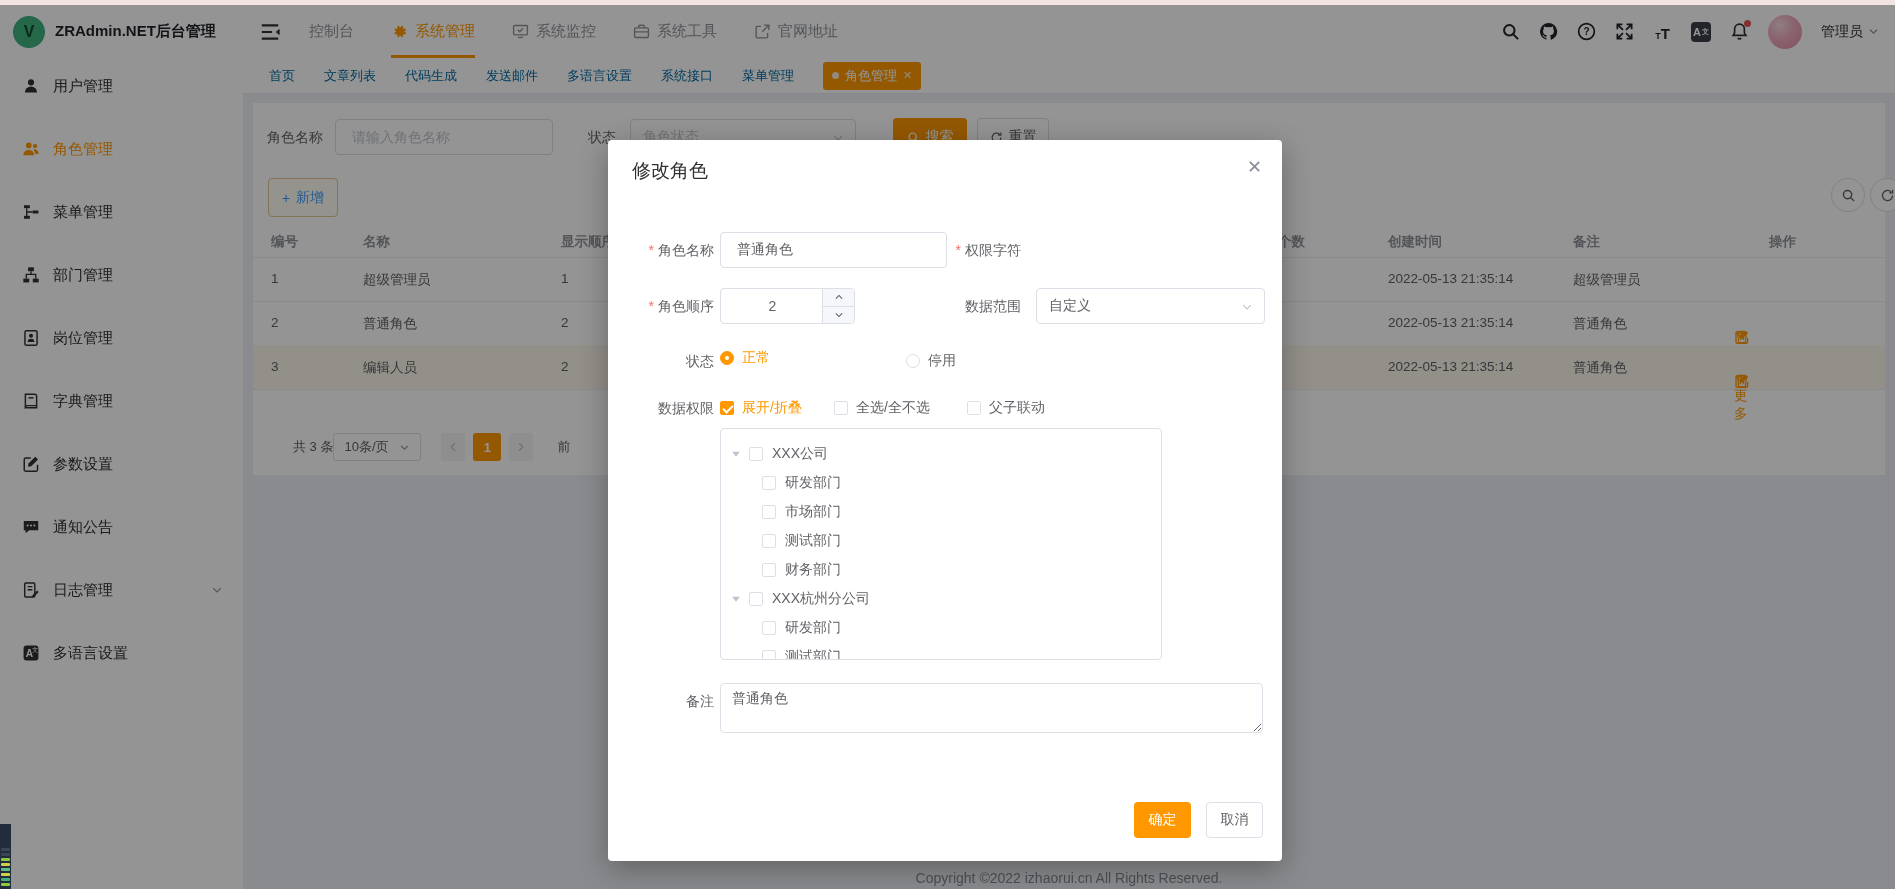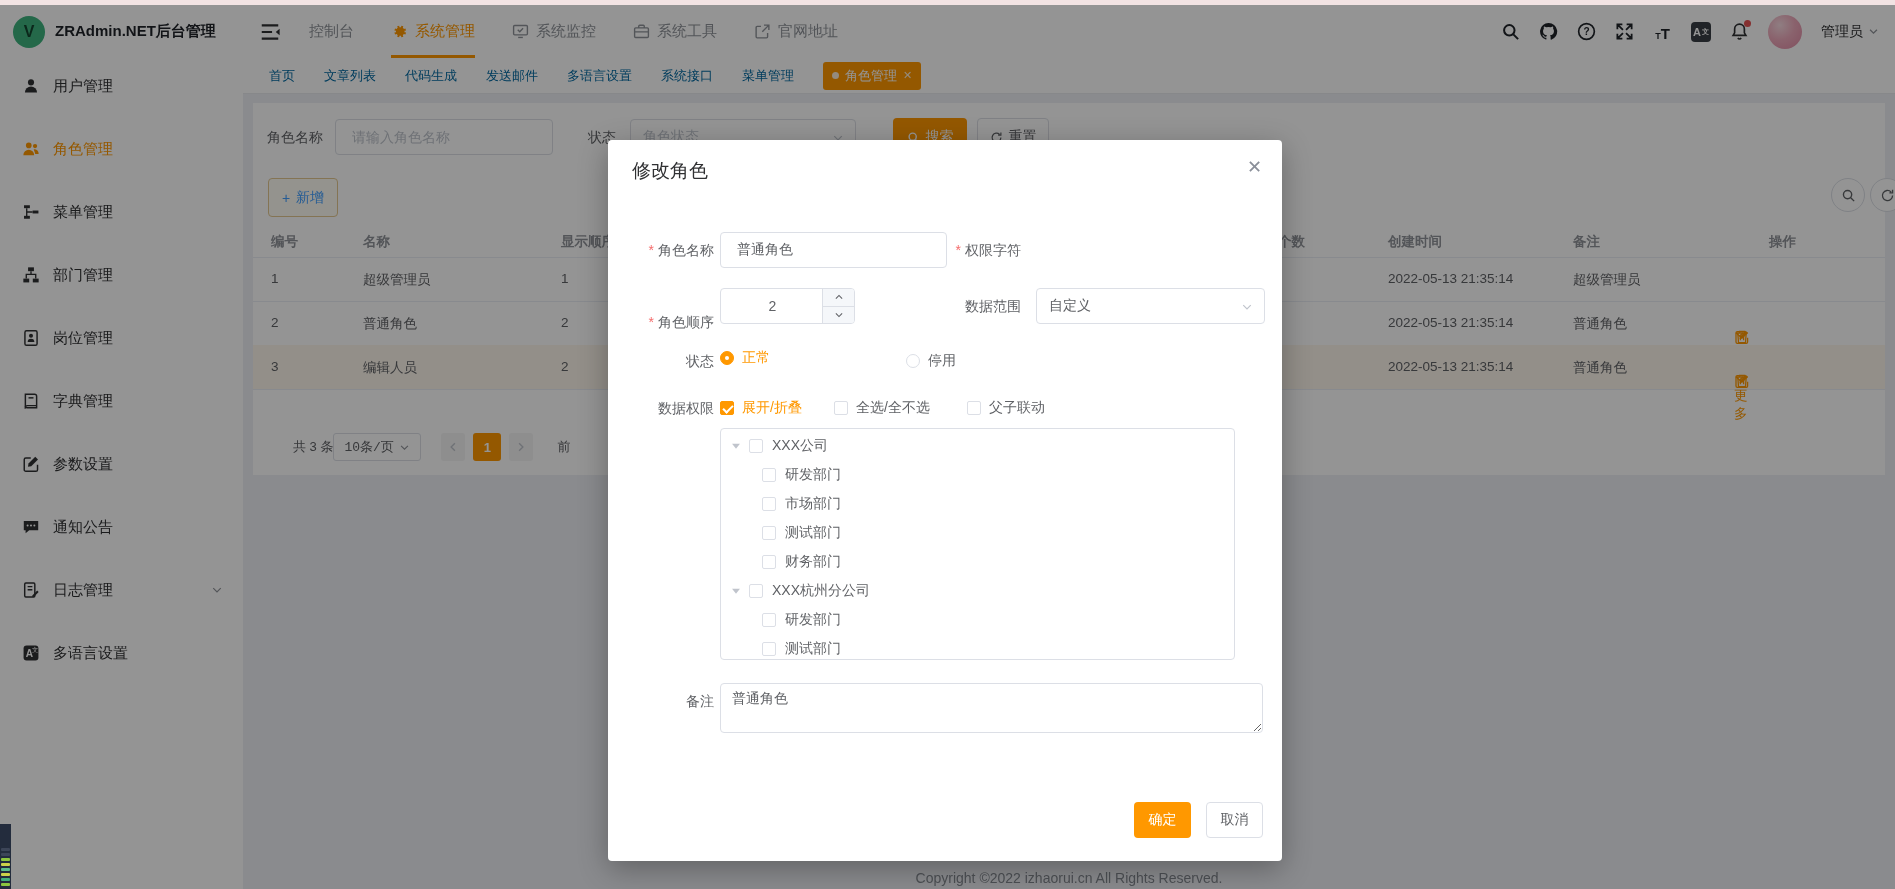--- a/index.html
+++ b/index.html
@@ -79,21 +79,21 @@
   .t-row{position:absolute;left:0;right:0;height:44px;border-bottom:1px solid #ebeef5;font-size:13.5px;color:#606266;}
   .t-row.hl{background:#fdf6ec;}
   .t-row span{position:absolute;top:14px;}
   .row-actions{position:absolute;left:1481px;top:13px;display:flex;align-items:center;gap:13px;color:#ff9800;}
   .act-icon{width:16px;height:16px;cursor:pointer;}
   .more-link{display:flex;align-items:center;gap:4px;font-size:13.5px;cursor:pointer;}
 
   .pagination{position:absolute;left:0;top:330px;height:28px;display:flex;align-items:center;padding-left:40px;font-size:13px;color:#606266;}
   .pg-total{}
   .pg-size{width:88px;height:28px;border:1px solid #dcdfe6;border-radius:3px;display:flex;align-items:center;
-           justify-content:space-between;padding:12px 10px;box-sizing:border-box;cursor:pointer;font-family:Liberation Mono, monospace;}
+           justify-content:space-between;padding:12px 10px;box-sizing:border-box;cursor:pointer;}
   .pg-btn{width:24px;height:28px;background:#f4f4f5;border-radius:3px;display:flex;align-items:center;justify-content:center;
           color:#c0c4cc;cursor:pointer;}
   .pg-cur{width:28px;height:28px;background:#ff9800;color:#fff;border-radius:3px;display:flex;align-items:center;
           justify-content:center;font-weight:bold;cursor:pointer;}
   .copyright{position:absolute;left:0;right:0;top:776px;text-align:center;font-size:14px;color:#858a92;}
 
   
   .overlay{position:absolute;left:0;top:0;right:0;bottom:0;background:rgba(0,0,0,0.42);z-index:40;}
   .dialog{position:absolute;left:608px;top:140px;width:674px;height:721px;background:#fff;border-radius:4px;
           box-shadow:0 8px 30px rgba(0,0,0,.3);z-index:50;}
@@ -115,22 +115,22 @@
   .radio.on .rdot::after{content:"";position:absolute;left:4px;top:4px;width:4px;height:4px;border-radius:50%;background:#fff;}
   .radio.off .rdot{border:1px solid #dcdfe6;background:#fff;}
   .radio.on span{color:#ff9800;}
   .radio.off span{color:#606266;}
   .radio span{font-size:14px;}
   .cb{display:flex;align-items:center;gap:8px;cursor:pointer;position:absolute;height:20px;font-size:14px;color:#606266;}
   .cbox{width:14px;height:14px;border-radius:2px;box-sizing:border-box;border:1px solid #dcdfe6;background:#fff;position:relative;}
   .cb.on .cbox{background:#ff9800;border-color:#ff9800;}
   .cb.on .cbox::after{content:"";position:absolute;left:4px;top:1px;width:4px;height:8px;border:solid #fff;border-width:0 2px 2px 0;transform:rotate(45deg);}
   .cb.on span{color:#ff9800;}
-  .tree-box{position:absolute;left:112px;top:288px;width:515px;height:232px;border:1px solid #dcdfe6;border-radius:4px;
-            box-sizing:border-box;padding-top:2px;overflow:hidden;}
+  .tree-box{position:absolute;left:112px;top:288px;width:442px;height:232px;border:1px solid #dcdfe6;border-radius:4px;
+            box-sizing:border-box;padding-top:10px;overflow:hidden;}
   .tree-row{height:29px;display:flex;align-items:center;font-size:14px;color:#606266;cursor:pointer;}
   .tree-caret{width:14px;height:14px;margin-left:8px;color:#c0c4cc;}
   .tree-indent{width:35px;}
   .tree-cb{width:14px;height:14px;border-radius:2px;border:1px solid #dcdfe6;background:#fff;margin-left:6px;box-sizing:border-box;}
   .tree-label{margin-left:9px;}
   .dlg-textarea{position:absolute;left:112px;top:543px;width:543px;height:50px;box-sizing:border-box;
                 border:1px solid #dcdfe6;border-radius:4px;padding:6px 11px;font-size:14px;color:#606266;
                 font-family:inherit;resize:vertical;outline:none;}
   .dlg-btn{position:absolute;top:662px;width:57px;height:36px;font-size:14px;}
 </style>
@@ -519,21 +519,21 @@
   <div class="overlay"></div>
 
   <div class="dialog">
     <div class="dlg-title">修改角色</div>
     <span class="dlg-close">✕</span>
 
     <span class="dlg-label req ab" style="left:0;width:106px;top:92px;">角色名称</span>
     <input class="inp ab" style="left: 112px; top: 92px; width: 227px;" value="普通角色">
     <span class="dlg-label req ab" style="left:300px;width:113px;top:92px;">权限字符</span>
 
-    <span class="dlg-label req ab" style="left:0;width:106px;top:164px;text-align:right;">角色顺序</span>
+    <span class="dlg-label req ab" style="left:0;width:106px;top:148px;text-align:right;">角色顺序</span>
     <div class="num-box" style="left:112px;top:148px;width:135px;">
       <input value="2" style="">
       <div class="spin">
         <div>
           <svg viewBox="0 0 16 16" width="10" height="10">
               <path d="M3 10.5l5-5 5 5" fill="none" stroke="currentColor" stroke-width="1.8"></path>
             </svg>
         </div>
         <div>
           <svg viewBox="0 0 16 16" width="10" height="10">

